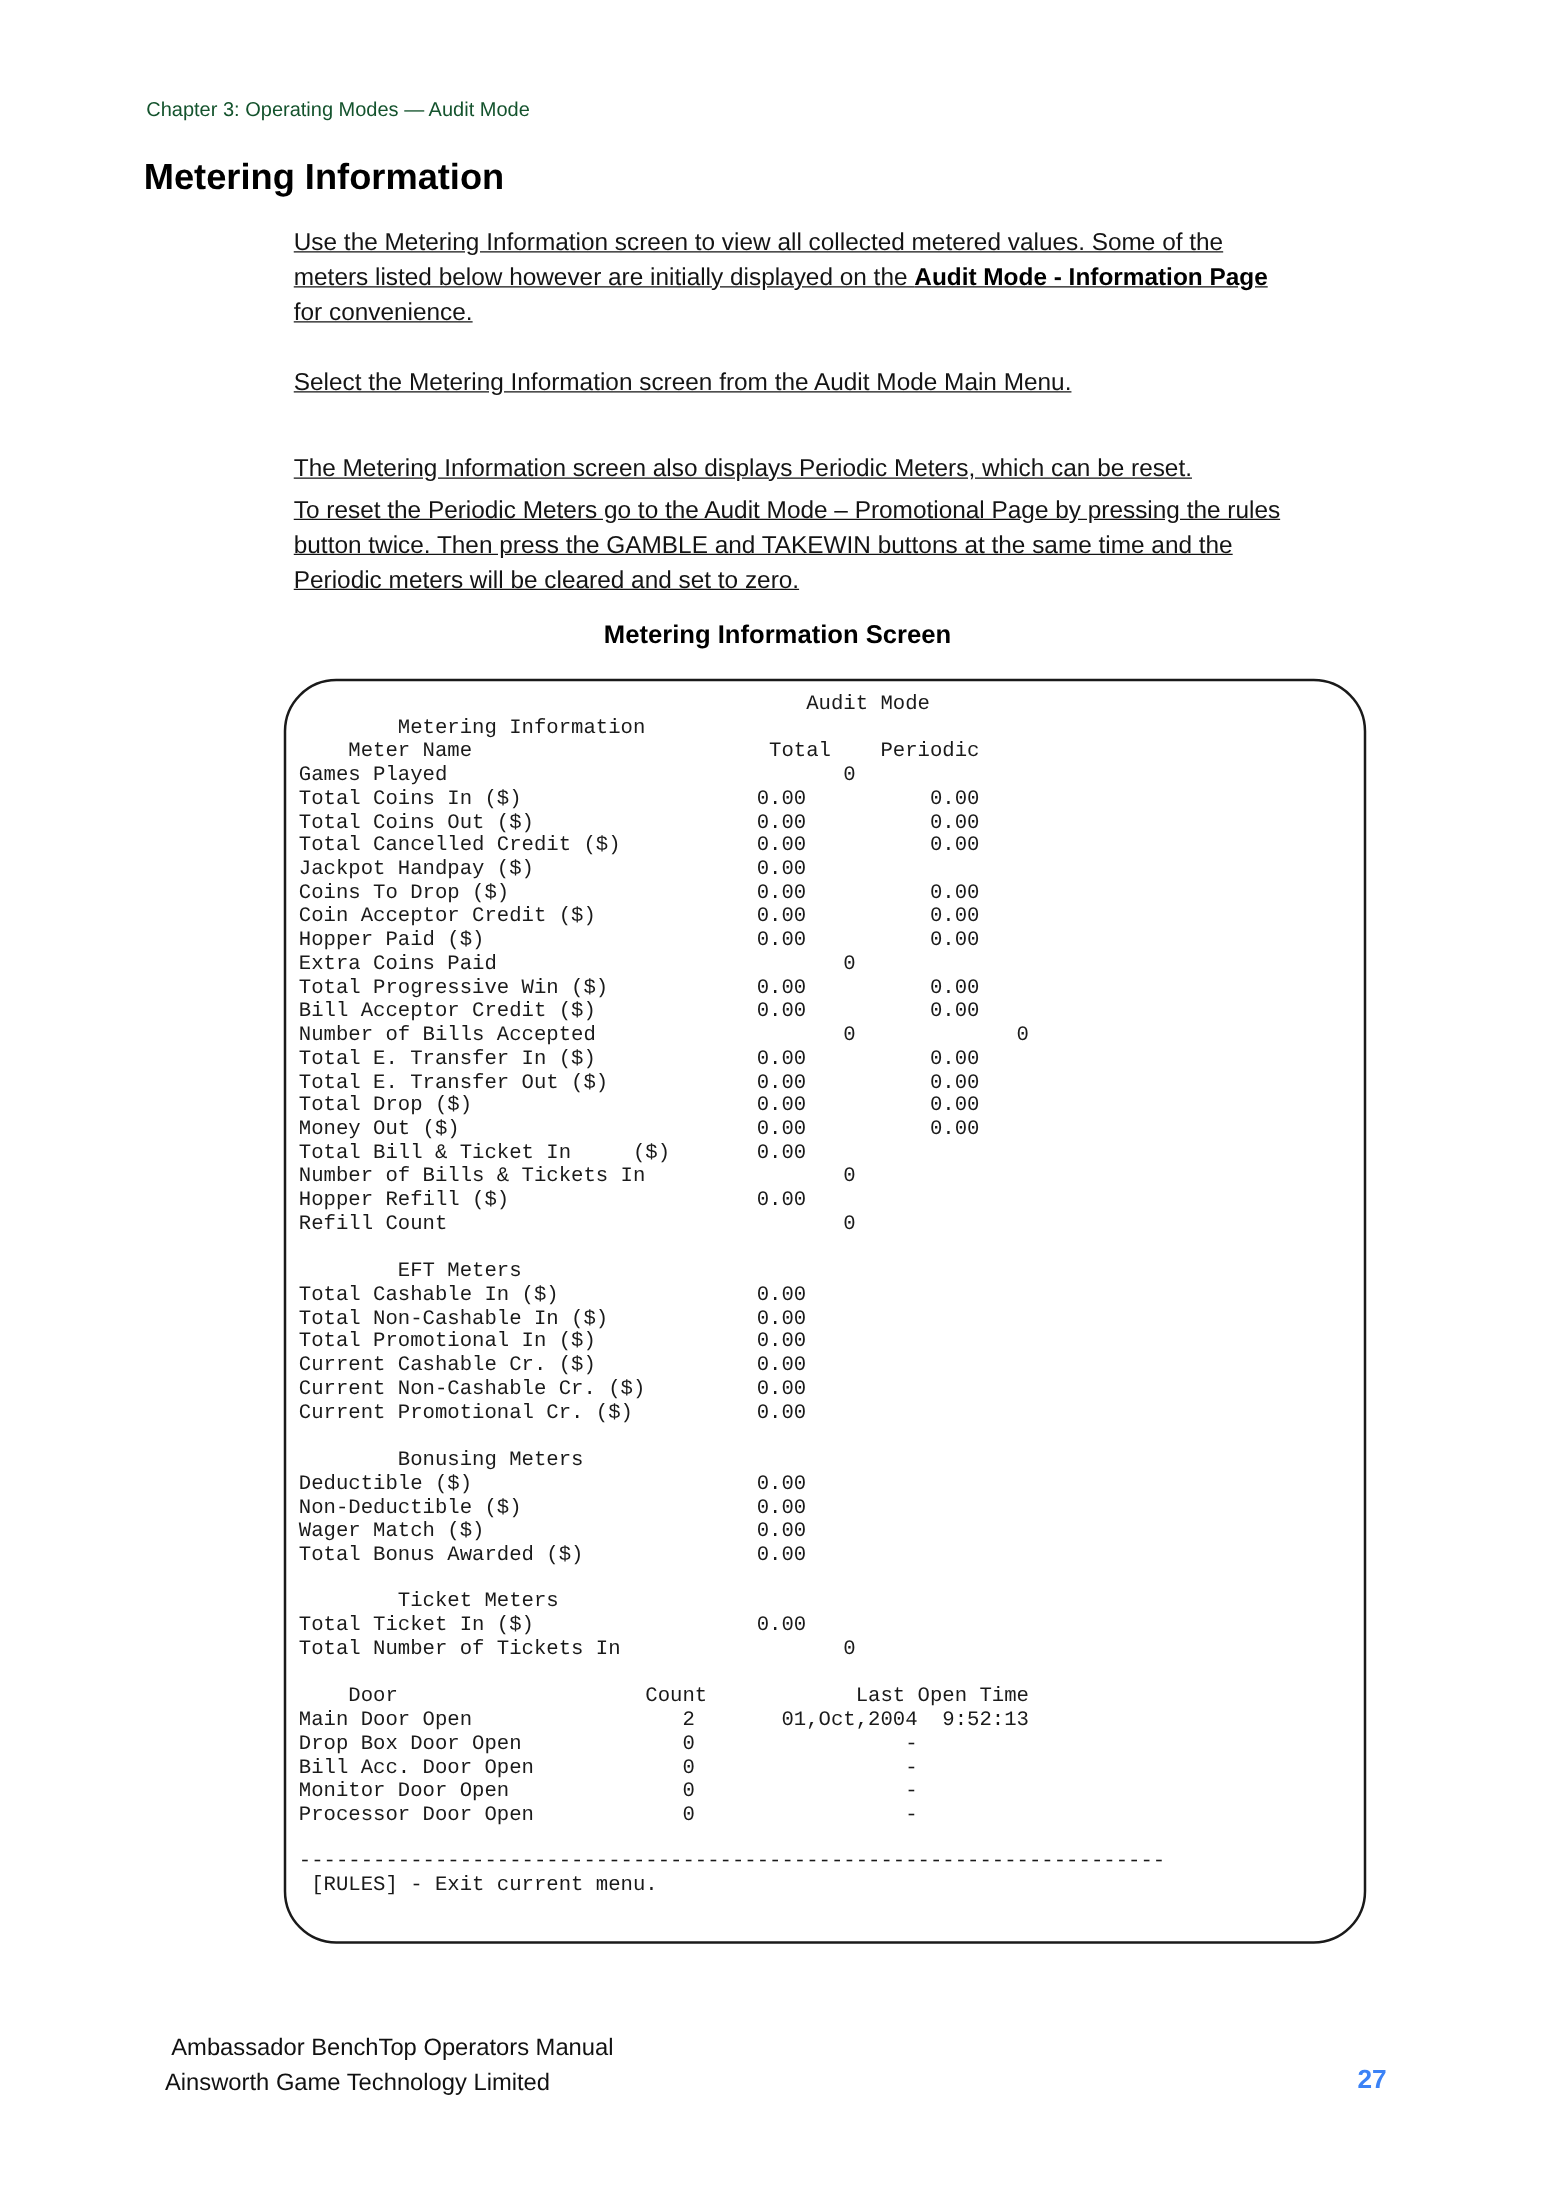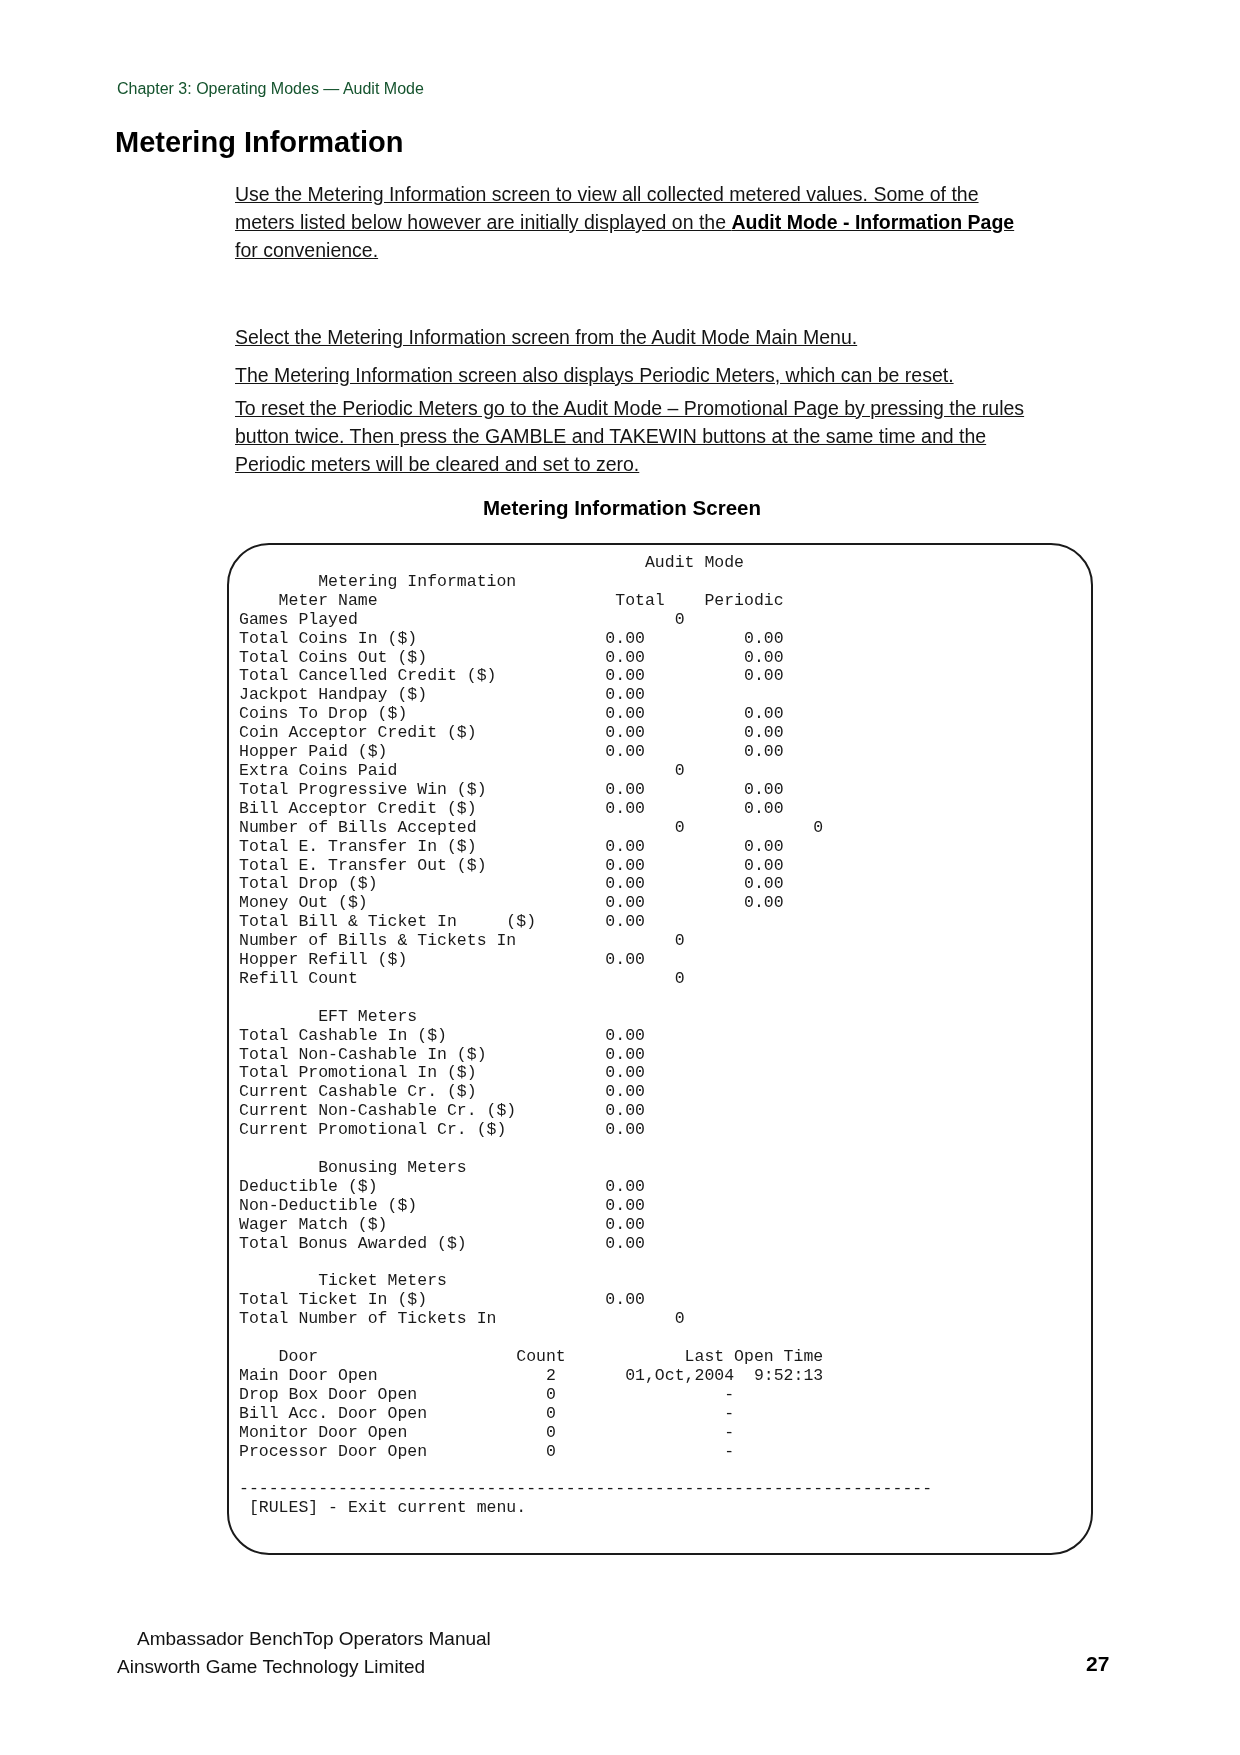--- a/index.html
+++ b/index.html
@@ -17,21 +17,21 @@
   }
   .page-title{
     position:absolute;left:115px;top:126px;
     font-size:29px;font-weight:bold;color:#000;margin:0;
   }
   .para{
     position:absolute;left:235px;width:805px;
     font-size:19.5px;line-height:28px;color:#141414;margin:0;text-decoration:underline;
   }
   .p1{top:180px;}
-  .p2{top:323px;}
+  .p2{top:292px;}
   .p3{top:361px;}
   .p4{top:394px;}
   .screen-caption{
     position:absolute;left:227px;top:496px;width:790px;
     text-align:center;font-size:20.5px;font-weight:bold;color:#000;
   }
   .screen-box{
     position:absolute;left:227px;top:543px;
     width:866px;height:1012px;
     border:2px solid #1a1a1a;
@@ -42,22 +42,22 @@
   .screen-box pre{
     margin:0;
     padding:9px 0 0 10px;
     font-family:"Liberation Mono","DejaVu Sans Mono",monospace;
     font-size:16.5px;
     line-height:18.9px;
     color:#1a1a1a;
     white-space:pre;
   }
   .footer-line1{position:absolute;left:117px;top:1628px;font-size:19px;color:#111;margin-left:20px;}
-  .footer-line2{position:absolute;left:117px;top:1656px;font-size:19px;color:#111;}
-  .page-number{position:absolute;left:1086px;top:1652px;font-size:21px;font-weight:bold;color:#000000;}
+  .footer-line2{position:absolute;left:132px;top:1656px;font-size:19px;color:#111;}
+  .page-number{position:absolute;left:1086px;top:1652px;font-size:21px;font-weight:bold;color:#3b82f6;}
   b{font-weight:bold;color:#000;}
 </style>
 </head>
 <body>
 
 <div class="chapter-header">Chapter 3: Operating Modes — Audit Mode</div>
 
 <h1 class="page-title">Metering Information</h1>
 
 <p class="para p1"><span>Use the Metering Information screen to view all collected metered values. Some of the meters listed below however are initially displayed on the </span><b>Audit Mode - Information Page</b><span> for convenience.</span></p>

